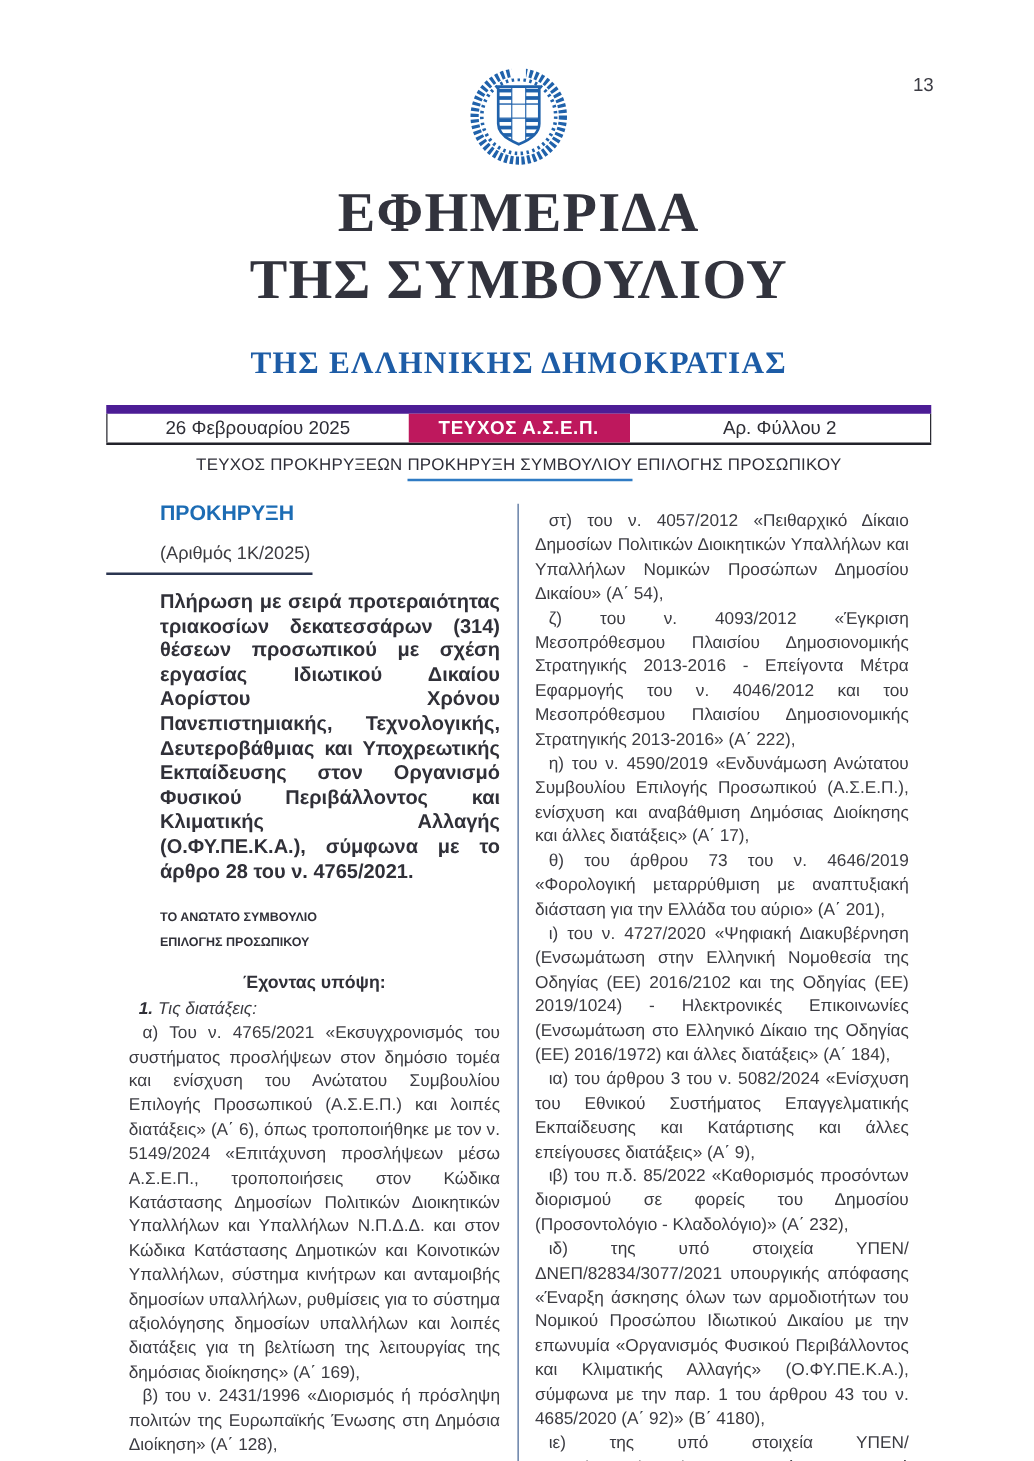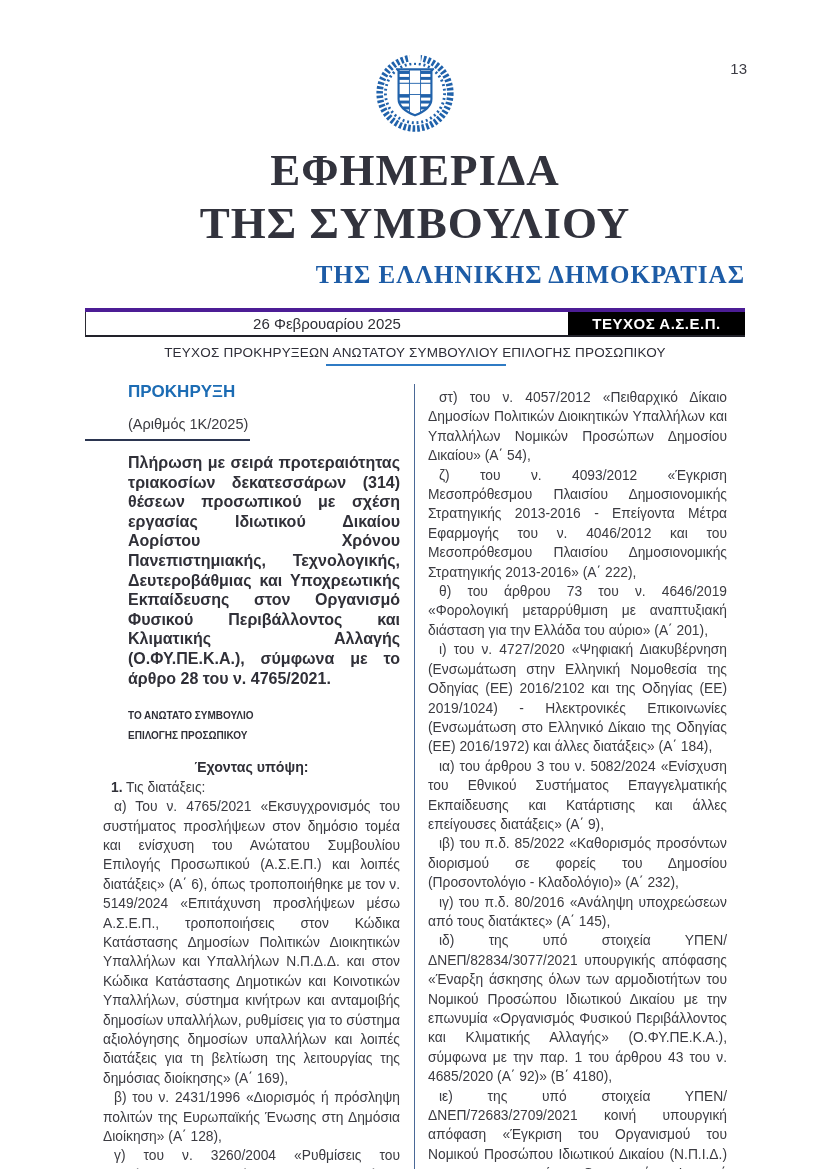--- a/index.html
+++ b/index.html
@@ -16,36 +16,36 @@
   .masthead{width:660px;margin:0 82px 0 85px;text-align:center;}
   .emblem-wrap{padding-top:48px;height:92px;}
   .gov-title{
     font-family:"Liberation Serif","DejaVu Serif",serif;
     font-weight:bold;color:#32333d;
     font-size:45px;line-height:45px;letter-spacing:1px;margin-top:8px;
   }
   .gov-subtitle{
     font-family:"Liberation Serif","DejaVu Serif",serif;
     font-weight:bold;color:#1d5ca6;
-    font-size:25px;line-height:26px;letter-spacing:1px;margin-top:16px;text-align:right;
+    font-size:25px;line-height:26px;letter-spacing:1px;margin-top:32px;
   }
   
   .info-bar{
     width:660px;margin:20px 82px 0 85px;
-    border-top:4px solid #4c1d95;border-bottom:2px solid #22222a;
+    border-top:7px solid #4c1d95;border-bottom:2px solid #22222a;
     display:flex;align-items:stretch;height:23px;
   }
   .info-cell{
     flex:1;display:flex;align-items:center;justify-content:center;
     font-size:15px;color:#2e2e36;
   }
   .info-cell.left{border-left:1px solid #2b2b33;}
   .info-cell.right{border-right:1px solid #2b2b33;}
   .issue-box{
-    width:177px;background:#000000;color:#ffffff;
+    width:177px;background:#be185d;color:#ffffff;
     display:flex;align-items:center;justify-content:center;
     font-weight:bold;font-size:15px;letter-spacing:0.5px;
   }
   .section-title{
     width:660px;margin:8px 82px 0 85px;text-align:center;
     font-size:13.5px;font-weight:500;color:#2e2e38;letter-spacing:0.2px;
   }
   .section-rule{
     width:180px;height:0;margin:4px auto 0 auto;
     border-top:2px solid #2f7bc4;
@@ -87,21 +87,21 @@
     color:#303038;text-align:justify;
   }
   .authority{
     margin-left:25px !important;margin-top:18px !important;
     font-weight:bold;font-size:10px;line-height:19.6px;color:#303038;
   }
   .having{
     margin-top:13px !important;font-weight:bold;font-size:14.2px;
     line-height:19.4px;color:#303038;text-align:center;
   }
-  .list-intro{font-size:13.8px;line-height:19.4px;text-indent:8px;}
+  .list-intro{font-size:13.8px;line-height:19.4px;text-indent:8px;font-style:italic;}
   .list-intro b{color:#303038;}
 </style>
 </head>
 <body>
 
 <div class="page-number">13</div>
 
 <header class="masthead">
   <div class="emblem-wrap">
     <svg width="84" height="92" viewBox="0 0 100 112" aria-hidden="true">
@@ -135,23 +135,24 @@
     </svg>
   </div>
   <div class="gov-title">ΕΦΗΜΕΡΙΔΑ</div>
   <div class="gov-title">ΤΗΣ ΣΥΜΒΟΥΛΙΟΥ</div>
   <div class="gov-subtitle">ΤΗΣ ΕΛΛΗΝΙΚΗΣ ΔΗΜΟΚΡΑΤΙΑΣ</div>
 </header>
 
 <div class="info-bar">
   <div class="info-cell left">26 Φεβρουαρίου 2025</div>
   <div class="issue-box">ΤΕΥΧΟΣ  Α.Σ.Ε.Π.</div>
+  <div class="info-cell right">Αρ. Φύλλου 2</div>
 </div>
 
-<div class="section-title">ΤΕΥΧΟΣ ΠΡΟΚΗΡΥΞΕΩΝ ΑΝΩΤΑΤΟΥ ΣΥΜΒΟΥΛΙΟΥ ΕΠΙΛΟΓΗΣ ΠΡΟΣΩΠΙΚΟΥ</div>
+<div class="section-title">ΤΕΥΧΟΣ ΠΡΟΚΗΡΥΞΕΩΝ ΠΡΟΚΗΡΥΞΗ ΣΥΜΒΟΥΛΙΟΥ ΕΠΙΛΟΓΗΣ ΠΡΟΣΩΠΙΚΟΥ</div>
 <div class="section-rule"></div>
 
 <main class="columns">
   <div class="col-divider"></div>
 
   <section class="col left">
     <p class="decree-heading">ΠΡΟΚΗΡΥΞΗ</p>
     <p class="decree-number">(Αριθμός 1Κ/2025)</p>
     <div class="number-rule"></div>
     <p class="decree-summary">Πλήρωση με σειρά προτεραιότητας τριακοσίων δεκατεσσάρων (314) θέσεων προσωπικού με σχέση εργασίας Ιδιωτικού Δικαίου Αορίστου Χρόνου Πανεπιστημιακής, Τεχνολογικής, Δευτεροβάθμιας και Υποχρεωτικής Εκπαίδευσης στον Οργανισμό Φυσικού Περιβάλλοντος και Κλιματικής Αλλαγής (Ο.ΦΥ.ΠΕ.Κ.Α.), σύμφωνα με το άρθρο 28 του ν. 4765/2021.</p>
@@ -163,21 +164,21 @@
     <p class="list-intro"><b>1.</b><span> Τις διατάξεις:</span></p>
     <p class="body-par">α) Του ν. 4765/2021 «Εκσυγχρονισμός του συστήματος προσλήψεων στον δημόσιο τομέα και ενίσχυση του Ανώτατου Συμβουλίου Επιλογής Προσωπικού (Α.Σ.Ε.Π.) και λοιπές διατάξεις» (Α΄ 6), όπως τροποποιήθηκε με τον ν. 5149/2024 «Επιτάχυνση προσλήψεων μέσω Α.Σ.Ε.Π., τροποποιήσεις στον Κώδικα Κατάστασης Δημοσίων Πολιτικών Διοικητικών Υπαλλήλων και Υπαλλήλων Ν.Π.Δ.Δ. και στον Κώδικα Κατάστασης Δημοτικών και Κοινοτικών Υπαλλήλων, σύστημα κινήτρων και ανταμοιβής δημοσίων υπαλλήλων, ρυθμίσεις για το σύστημα αξιολόγησης δημοσίων υπαλλήλων και λοιπές διατάξεις για τη βελτίωση της λειτουργίας της δημόσιας διοίκησης» (Α΄ 169),</p>
     <p class="body-par">β) του ν. 2431/1996 «Διορισμός ή πρόσληψη πολιτών της Ευρωπαϊκής Ένωσης στη Δημόσια Διοίκηση» (Α΄ 128),</p>
     <p class="body-par">γ) του ν. 3260/2004 «Ρυθμίσεις του συστήματος προσλήψεων και θεμάτων δημόσιας διοίκησης» (Α΄ 151),</p>
 
   </section>
 
   <section class="col right">
     <p class="body-par">στ) του ν. 4057/2012 «Πειθαρχικό Δίκαιο Δημοσίων Πολιτικών Διοικητικών Υπαλλήλων και Υπαλλήλων Νομικών Προσώπων Δημοσίου Δικαίου» (Α΄ 54),</p>
     <p class="body-par">ζ) του ν. 4093/2012 «Έγκριση Μεσοπρόθεσμου Πλαισίου Δημοσιονομικής Στρατηγικής 2013-2016 - Επείγοντα Μέτρα Εφαρμογής του ν. 4046/2012 και του Μεσοπρόθεσμου Πλαισίου Δημοσιονομικής Στρατηγικής 2013-2016» (Α΄ 222),</p>
+    <p class="body-par">η) του ν. 4590/2019 «Ενδυνάμωση Ανώτατου Συμβουλίου Επιλογής Προσωπικού (Α.Σ.Ε.Π.), ενίσχυση και αναβάθμιση Δημόσιας Διοίκησης και άλλες διατάξεις» (Α΄ 17),</p>
     <p class="body-par">θ) του άρθρου 73 του ν. 4646/2019 «Φορολογική μεταρρύθμιση με αναπτυξιακή διάσταση για την Ελλάδα του αύριο» (Α΄ 201),</p>
     <p class="body-par">ι) του ν. 4727/2020 «Ψηφιακή Διακυβέρνηση (Ενσωμάτωση στην Ελληνική Νομοθεσία της Οδηγίας (ΕΕ) 2016/2102 και της Οδηγίας (ΕΕ) 2019/1024) - Ηλεκτρονικές Επικοινωνίες (Ενσωμάτωση στο Ελληνικό Δίκαιο της Οδηγίας (ΕΕ) 2016/1972) και άλλες διατάξεις» (Α΄ 184),</p>
     <p class="body-par">ια) του άρθρου 3 του ν. 5082/2024 «Ενίσχυση του Εθνικού Συστήματος Επαγγελματικής Εκπαίδευσης και Κατάρτισης και άλλες επείγουσες διατάξεις» (Α΄ 9),</p>
     <p class="body-par">ιβ) του π.δ. 85/2022 «Καθορισμός προσόντων διορισμού σε φορείς του Δημοσίου (Προσοντολόγιο - Κλαδολόγιο)» (Α΄ 232),</p>
-    <p class="body-par">ιγ) του π.δ. 80/2016 «Ανάληψη υποχρεώσεων από τους διατάκτες» (Α΄ 145),</p>
     <p class="body-par">ιδ) της υπό στοιχεία ΥΠΕΝ/ΔΝΕΠ/82834/3077/2021 υπουργικής απόφασης «Έναρξη άσκησης όλων των αρμοδιοτήτων του Νομικού Προσώπου Ιδιωτικού Δικαίου με την επωνυμία «Οργανισμός Φυσικού Περιβάλλοντος και Κλιματικής Αλλαγής» (Ο.ΦΥ.ΠΕ.Κ.Α.), σύμφωνα με την παρ. 1 του άρθρου 43 του ν. 4685/2020 (Α΄ 92)» (Β΄ 4180),</p>
     <p class="body-par">ιε) της υπό στοιχεία ΥΠΕΝ/ΔΝΕΠ/72683/2709/2021 κοινή υπουργική απόφαση «Έγκριση του Οργανισμού του Νομικού Προσώπου Ιδιωτικού Δικαίου (Ν.Π.Ι.Δ.) με την επωνυμία «Οργανισμός Φυσικού Περιβάλλοντος και Κλιματικής Αλλαγής (Ο.ΦΥ.ΠΕ.Κ.Α.)» (Β΄ 4768),</p>
   </section>
 </main>
 
 </body></html>

